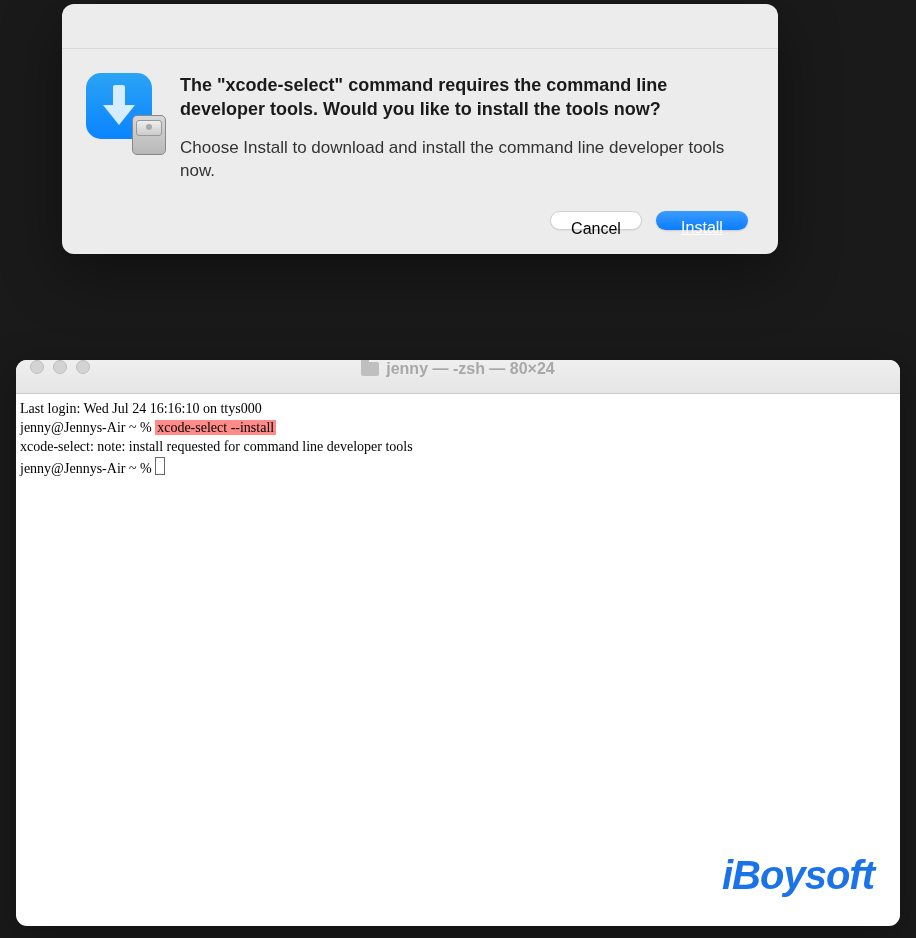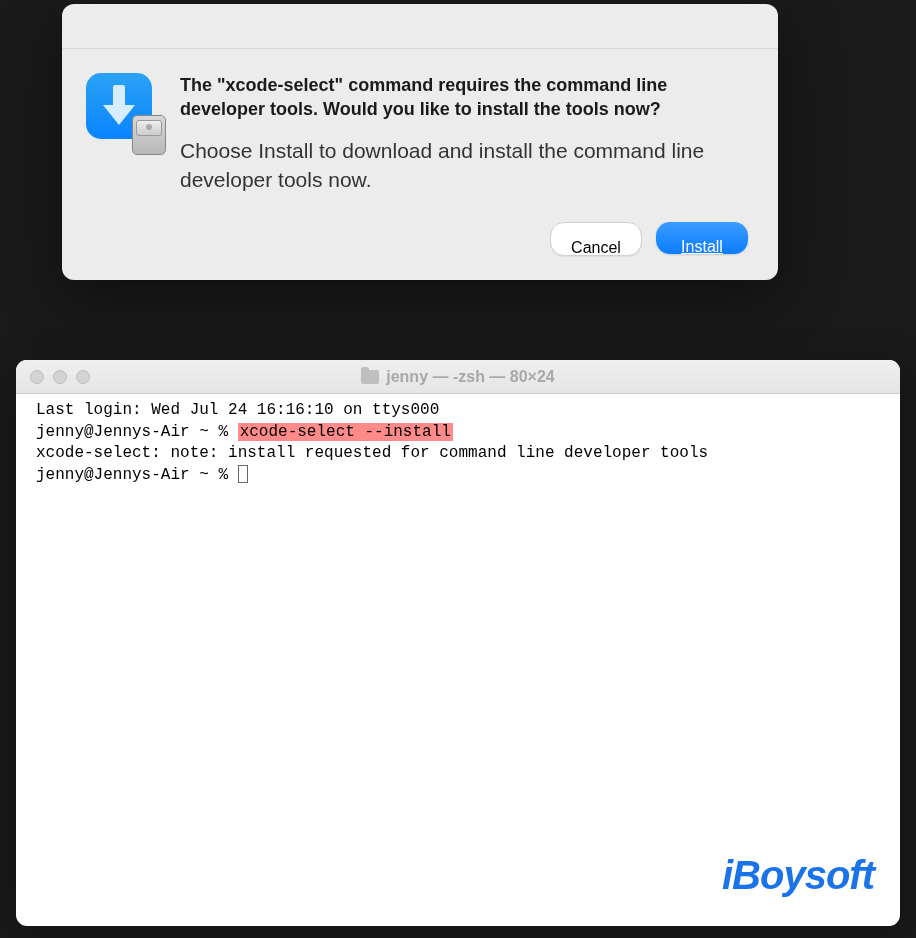--- a/index.html
+++ b/index.html
@@ -117,34 +117,34 @@
       flex: 1;
     }
     .dialog-title {
       font-size: 18px;
       font-weight: 700;
       color: #1a1a1a;
       line-height: 1.35;
       margin-bottom: 14px;
     }
     .dialog-desc {
-      font-size: 21px;
+      font-size: 17px;
       color: #333;
       line-height: 1.4;
     }
     .dialog-buttons {
       display: flex;
       justify-content: flex-end;
       gap: 14px;
       padding: 18px 30px 24px 30px;
     }
     .btn {
       min-width: 92px;
       height: 19px;
-      padding: 16px 18px;
+      padding: 8px 18px;
       border-radius: 14px;
       font-size: 16px;
       font-weight: 400;
       cursor: pointer;
       border: none;
       font-family: inherit;
     }
     .btn-cancel {
       background: #fff;
       color: #000;
@@ -167,21 +167,20 @@
       height: 566px;
       background: #fff;
       border-radius: 11px;
       box-shadow: 0 10px 40px rgba(0,0,0,0.3);
       overflow: hidden;
     }
     .titlebar {
       height: 34px;
       background: linear-gradient(180deg, #efefef 0%, #e5e5e5 100%);
       display: flex;
-      align-items: center;
       position: relative;
       border-bottom: 1px solid #ccc;
     }
     .traffic-lights {
       display: flex;
       gap: 9px;
       padding-left: 14px;
     }
     .traffic-light {
       width: 14px;
@@ -217,23 +216,23 @@
       position: absolute;
       top: -3px;
       left: 0;
       width: 8px;
       height: 4px;
       background: #bfbfbf;
       border-radius: 2px 2px 0 0;
     }
 
     .term-content {
-      padding: 6px 20px;
-      font-family: Liberation Mono, monospace;
-      font-size: 16px;
+      padding: 6px 4px;
+      font-family: Liberation Serif, serif;
+      font-size: 14px;
       line-height: 1.35;
       color: #000;
       white-space: pre;
     }
     .highlight {
       background: #ff8a8a;
       padding: 0 2px;
     }
     .cursor-box {
       display: inline-block;

